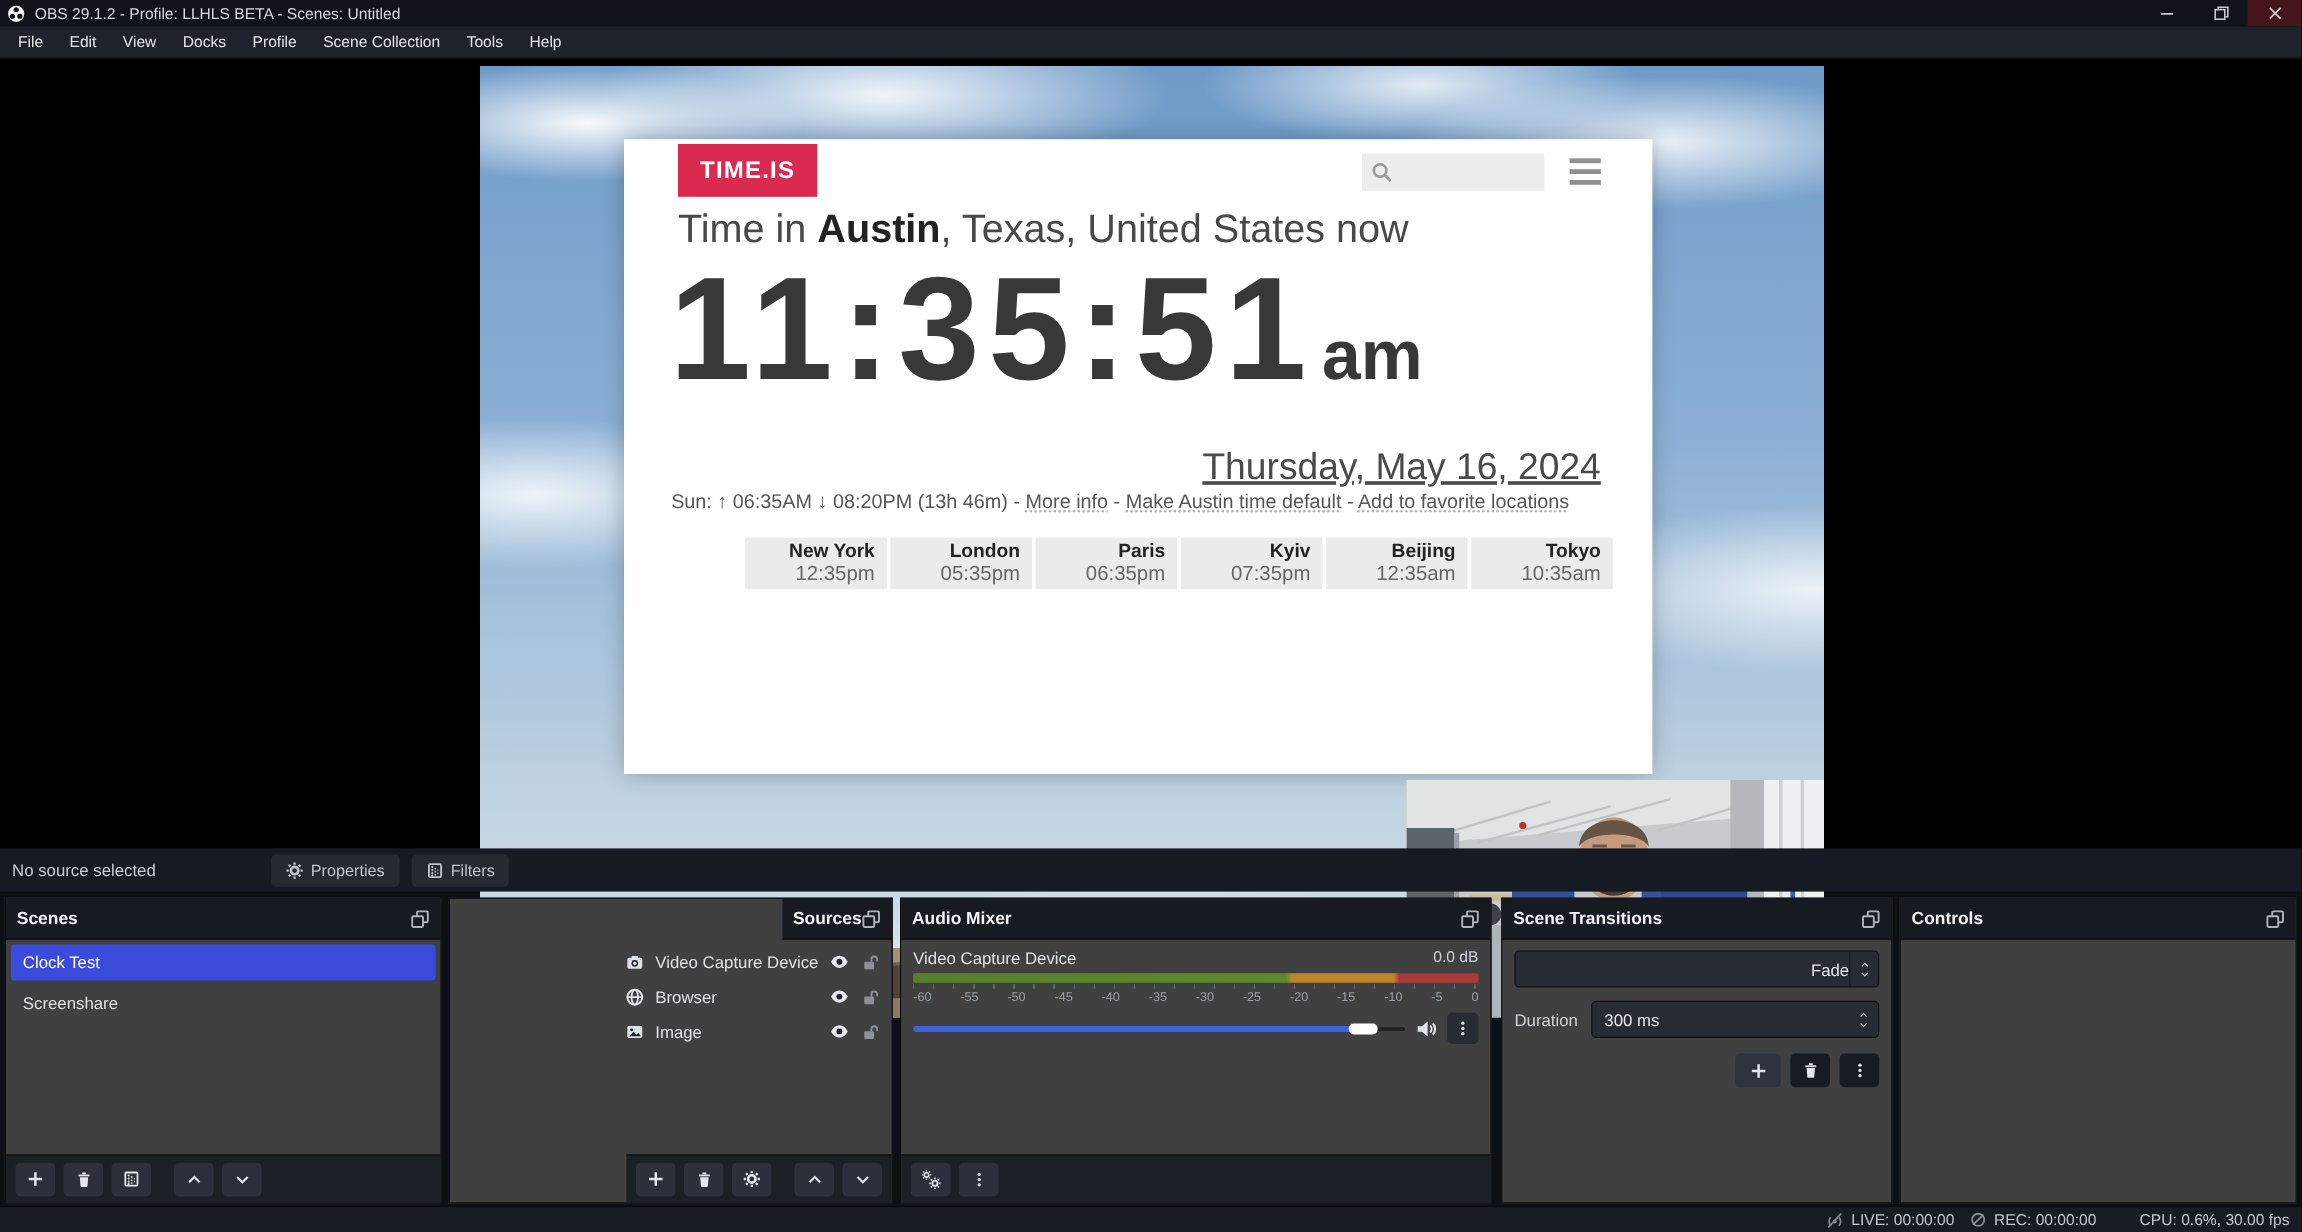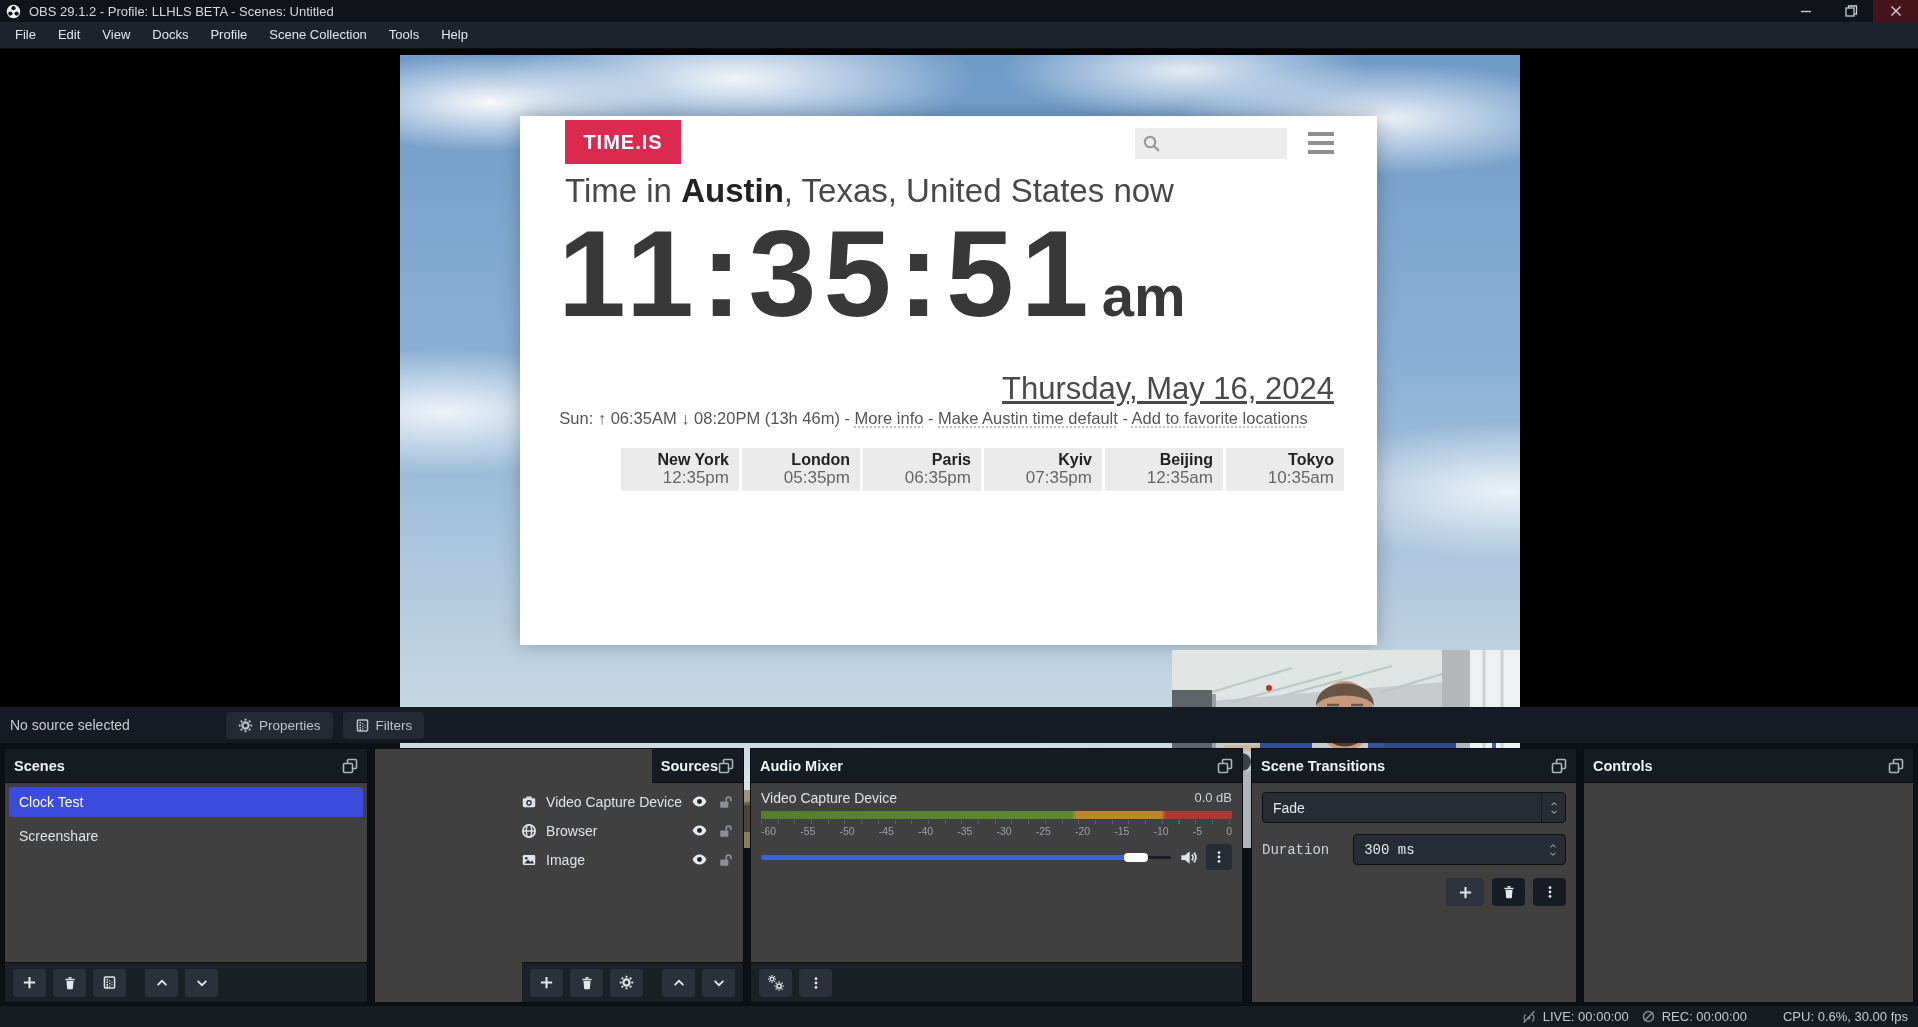--- a/index.html
+++ b/index.html
@@ -109,23 +109,23 @@
   .mix-slider-row { display:flex; align-items:center; gap:8px; margin-top:7px; }
   .slider { position:relative; flex:1; height:14px; }
   .slider .track { position:absolute; top:6px; left:0; right:0; height:3px; background:#1a1e25; border-radius:2px; }
   .slider .fill { position:absolute; top:5px; left:0; width:94%; height:5px; background:#3e63d8; border-radius:3px; }
   .slider .handle { position:absolute; top:3px; left:calc(94% - 22px); width:24px; height:9px; background:#fff; border-radius:4px; }
 
   
   .tr-body { padding:9px 10px; }
   .tr-select { height:31px; background:#262b34; border:1px solid #0c0f14; border-radius:4px;
     display:flex; align-items:center; font-size:14px; color:#e6e8ec; }
-  .tr-select .lbl { flex:1; padding-left:10px; }
+  .tr-select .lbl { flex:1; padding-left:10px;text-align:right; }
   .tr-select .spin { width:24px; align-self:stretch; border-left:1px solid #161a21; display:flex; flex-direction:column; align-items:center; justify-content:center; color:#c8ccd2; }
-  .tr-dur { display:flex; align-items:center; margin-top:11px; gap:24px;font-family:Liberation Mono, monospace; }
+  .tr-dur { display:flex; align-items:center; margin-top:11px; gap:11px; }
   .tr-dur .dlabel { font-size:14px; color:#cfd3d9; }
   .tr-spinbox { flex:1; height:31px; background:#262b34; border:1px solid #0c0f14; border-radius:4px;
     display:flex; align-items:center; font-size:14px; color:#e6e8ec; }
   .tr-spinbox .val { flex:1; padding-left:10px; }
   .tr-btnrow { display:flex; justify-content:flex-end; gap:8px; margin-top:13px; }
   .tr-btnrow .add { width:38px; background:#2e333d; }
 
   
   .ctrl-body { padding:8px 9px; display:flex; flex-direction:column; gap:6px; }
   .ctrl-row { display:flex; gap:2px; }

